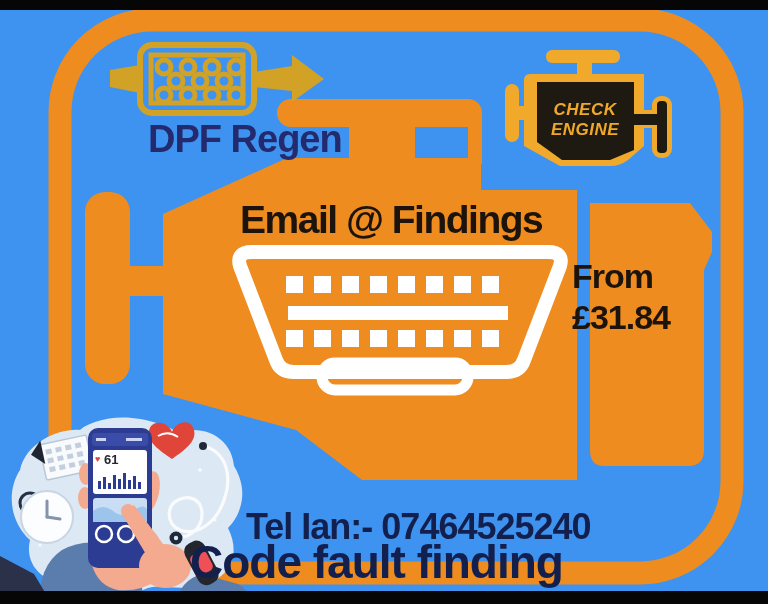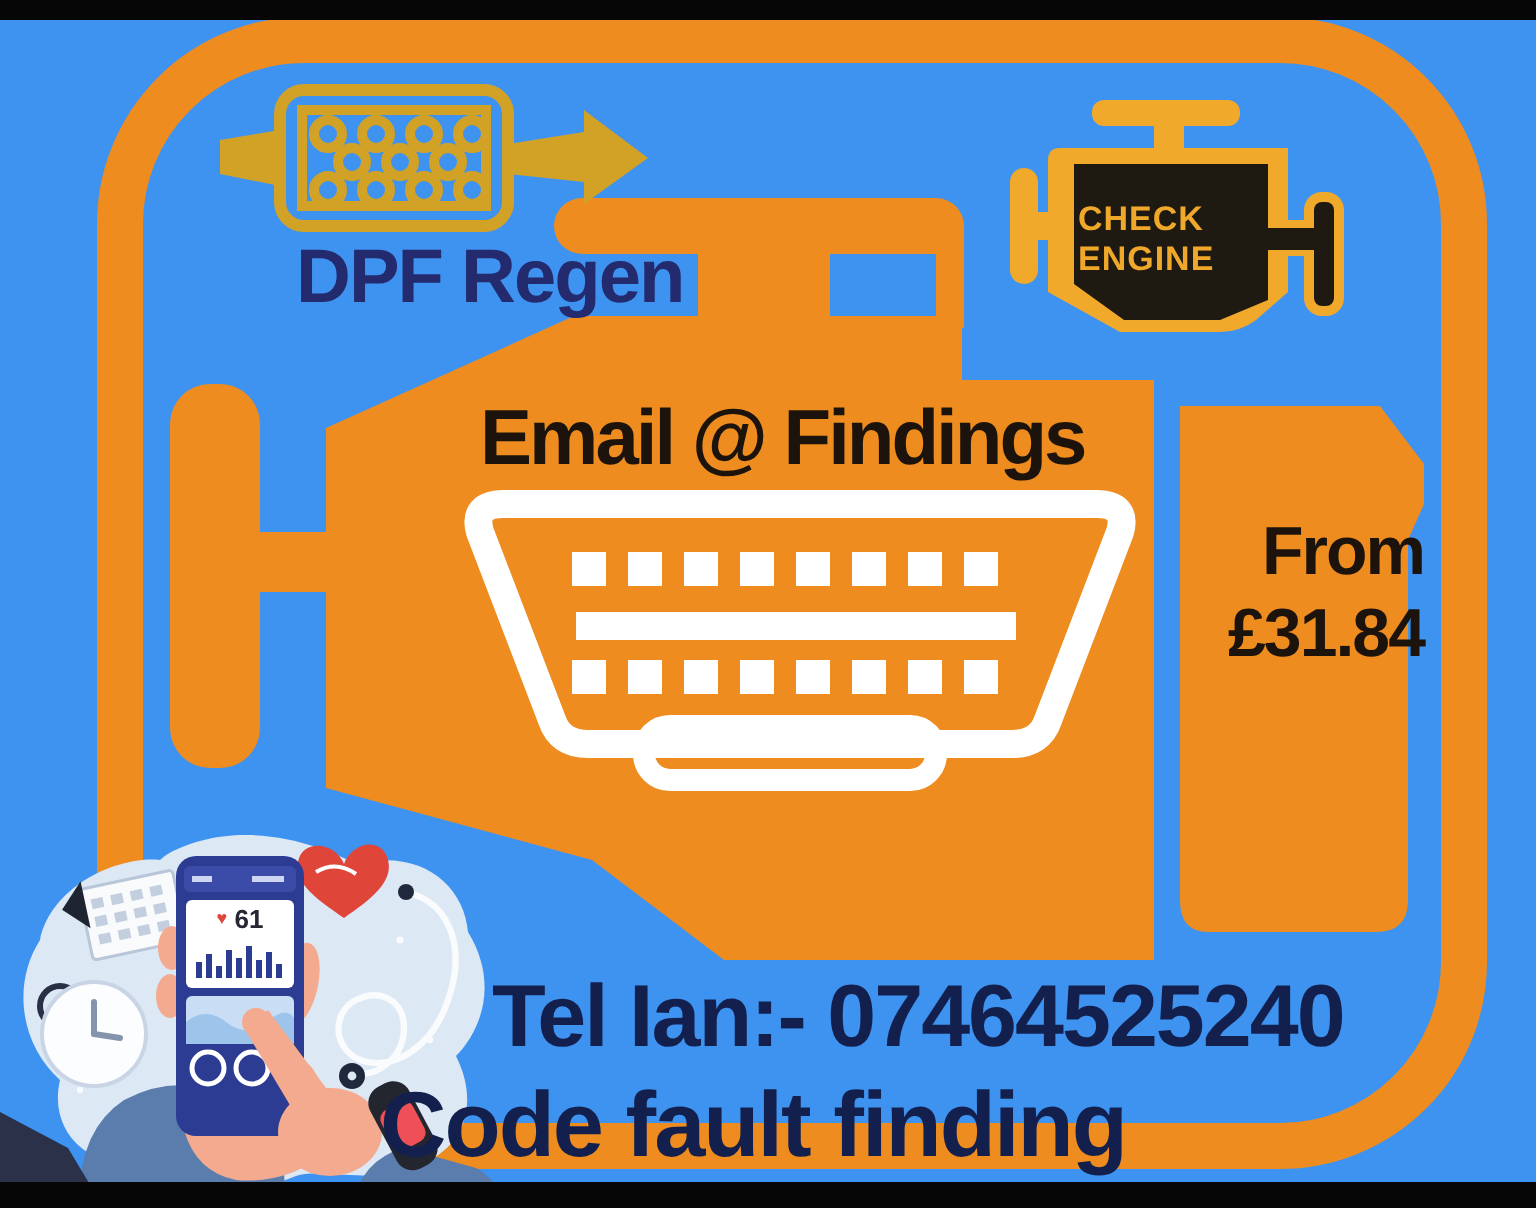--- a/index.html
+++ b/index.html
@@ -9,27 +9,27 @@
     font-family:"Liberation Sans", sans-serif;
   }
   .stage svg{position:absolute;left:0;top:0;}
   .txt{
     position:absolute;font-weight:700;white-space:nowrap;line-height:1.05;
     letter-spacing:-1px;
   }
   .on-orange{color:#1b130c;}
   .navy{color:#13204e;}
   .dpf-navy{color:#232a6e;margin-left:48px;}
-  .price{width:140px;text-align:right;line-height:1.2;}
+  .price{width:140px;text-align:left;line-height:1.2;}
   .ce-txt{
-    position:absolute;width:92px;font-weight:700;
-    color:#efa82a;font-size:17px;letter-spacing:0.5px;
+    position:absolute;width:92px;text-align:center;font-weight:700;
+    color:#efa82a;font-size:17px;letter-spacing:0.5px;font-style:italic;
   }
   .phone-val{
-    position:absolute;left:95px;top:452px;width:50px;text-align:center;
+    position:absolute;left:95px;top:452px;width:50px;text-align:left;
     font-weight:700;font-size:13px;color:#272733;letter-spacing:0;
   }
   .phone-val .hrt{color:#e0453a;font-size:9px;vertical-align:2px;}
 </style>
 </head>
 <body>
 
 <div class="stage">
 
   <svg width="768" height="604" viewBox="0 0 768 604">
@@ -219,21 +219,21 @@
   <div class="ce-txt" style="left:539px;top:120px;">ENGINE</div>
 
   <div class="txt on-orange" style="left:240px;top:200px;font-size:39px;letter-spacing:-1.5px;">Email @ Findings</div>
 
   <div class="txt on-orange price" style="left:572px;top:256px;font-size:34px;">
     <span>From</span><br>
     <span>£31.84</span>
   </div>
 
 
-  <div class="txt navy" style="left:246px;top:486px;font-size:44px;">Tel Ian:- 07464525240</div>
+  <div class="txt navy" style="left:246px;top:508px;font-size:36px;">Tel Ian:- 07464525240</div>
 
   <div class="txt navy" style="left:190px;top:538px;font-size:46px;">Code fault finding</div>
 
   <div class="phone-val">
     <span class="hrt">♥</span>
     <span>61</span>
   </div>
 
 </div>
 

